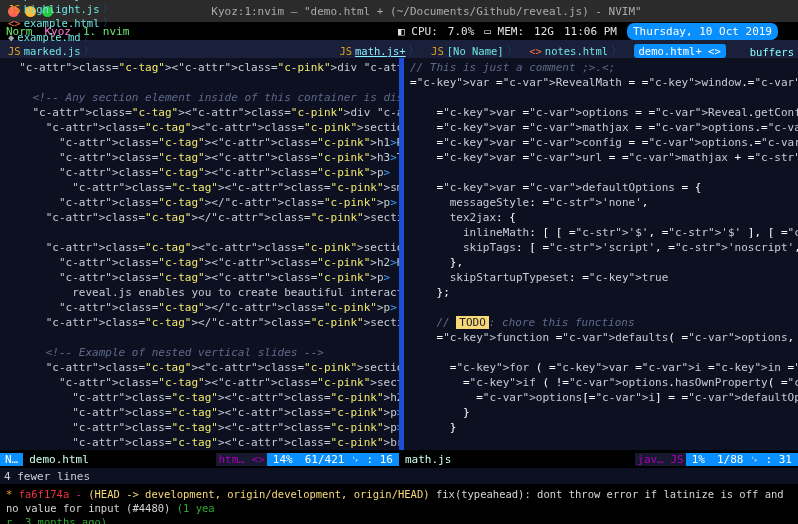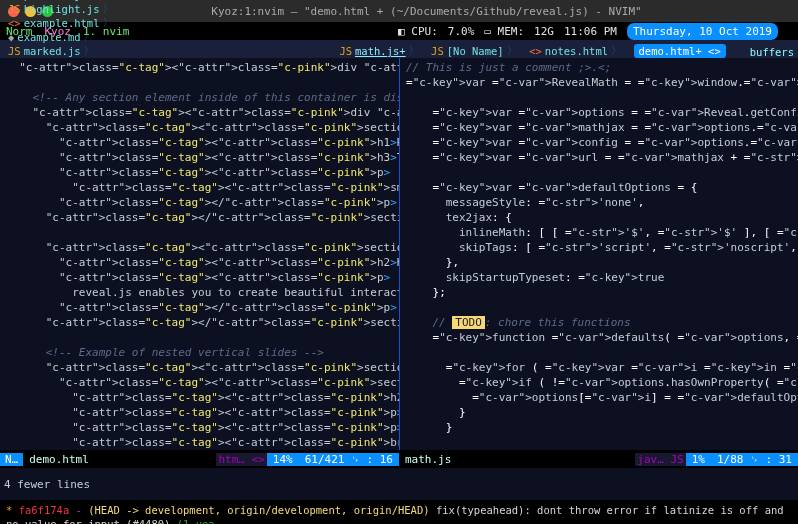--- a/index.html
+++ b/index.html
@@ -22,37 +22,37 @@
   .buf .bname { color:#6fe3e3; }
   .buf .active { color:#8ef; text-decoration:underline; }
   .bufline .sep { color:#1c5aaf; }
   .bufline .mathg { margin-left:auto; display:flex; align-items:center; gap:4px; }
   .bufline .label { color:#8ff; padding-left:20px; }
   .buffers { color:#6fe3e3; }
   .actv { background:#0a8fff; color:#fff; padding:1px 5px; border-radius:3px; }
 
   .panes { display:flex; height:392px; }
   .pane { width:50%; overflow:hidden; padding:2px 6px 2px 6px; line-height:15px; font-size:11px; }
-  .pane.right { border-left:1px solid #1d4ed8; }
+  .pane.right { border-left:5px solid #1d4ed8; }
   .line { white-space:pre; }
   .c-tag { color:#3fa2ff; }
   .c-str { color:#f1e86d; }
   .c-cmt { color:#5f6a8a; font-style:italic; }
   .c-txt { color:#c5cdd3; }
   .c-op { color:#fff; }
   .todo { background:#f7d879; color:#222; padding:0 3px; }
 
   .status { height:18px; background:#000; display:flex; font-size:11px; }
   .status .half { width:50%; display:flex; align-items:center; }
   .status .badge { background:#0a8fff; color:#fff; padding:0 5px; }
   .status .fname { color:#cfe; padding:0 6px; }
   .status .ft { margin-left:auto; color:#a0b; padding:0 2px; background:#181830; }
   .status .pos { background:#0a8fff; color:#fff; padding:0 6px; }
 
-  .msg { height:32px; background:#0c1021; color:#c5cdd3; font-size:11px; padding:0 4px; display:flex; align-items:center; }
+  .msg { height:16px; background:#0c1021; color:#c5cdd3; font-size:11px; padding:0 4px; display:flex; align-items:center; }
 
   .gitlog { background:#000; padding:3px 6px 6px 6px; font-size:10.5px; line-height:14px; }
   .gitlog .line { white-space:pre-wrap; }
   .g-star { color:#f0a020; }
   .g-hash { color:#e34; }
   .g-ref { color:#f7d879; }
   .g-msg { color:#d3d7d3; }
   .g-ago { color:#2ea82e; }
   .g-auth { color:#1eb1d1; }
   .g-bar { color:#c030a0; }

